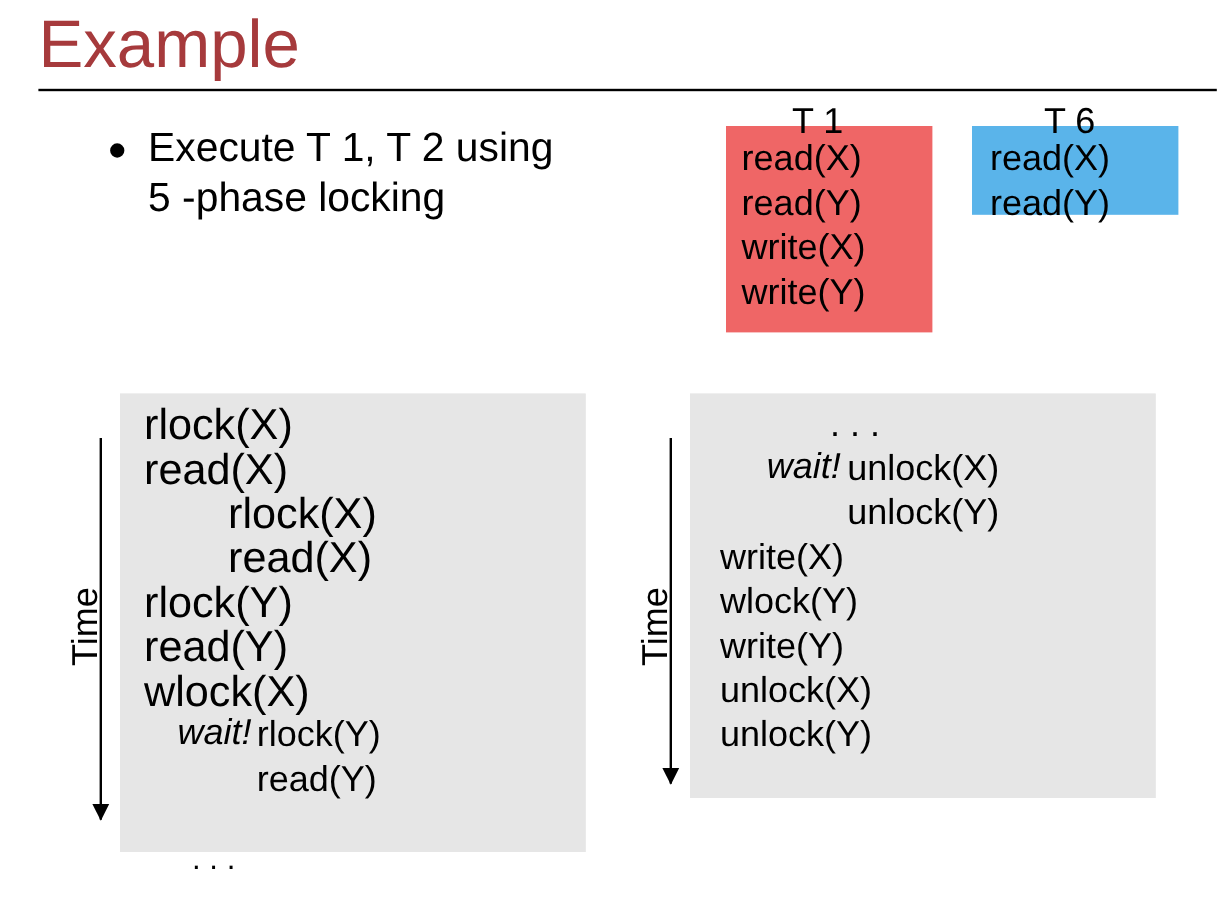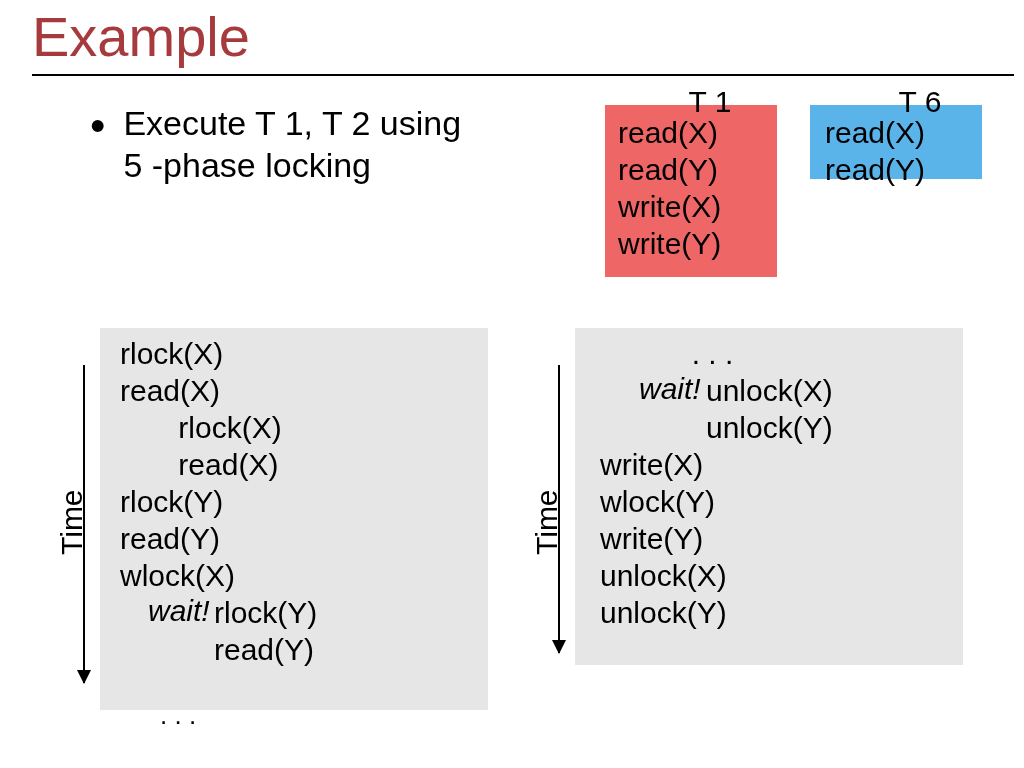--- a/index.html
+++ b/index.html
@@ -63,21 +63,20 @@
     top: 105px;
     left: 810px;
     width: 172px;
     height: 74px;
     background: #5ab4ea;
   }
   .t-header {
     position: absolute;
     font-size: 30px;
     width: 100px;
-    text-align: center;
   }
   .t1-header { top: 85px; left: 660px; }
   .t2-header { top: 85px; left: 870px; }
   .t-lines {
     position: absolute;
     font-size: 30px;
     line-height: 37px;
   }
   .t1-lines { top: 114px; left: 618px; }
   .t2-lines { top: 114px; left: 825px; }
@@ -111,21 +110,21 @@
     font-size: 30px;
     transform: rotate(-90deg);
     transform-origin: left top;
   }
   .time-left { top: 555px; left: 55px; }
   .time-right { top: 555px; left: 530px; }
   .sched-content-left {
     position: absolute;
     top: 335px;
     left: 120px;
-    font-size: 30px;
+    font-size: 36px;
     line-height: 37px;
     white-space: pre;
   }
   .sched-content-right {
     position: absolute;
     top: 335px;
     left: 600px;
     font-size: 30px;
     line-height: 37px;
     white-space: pre;

